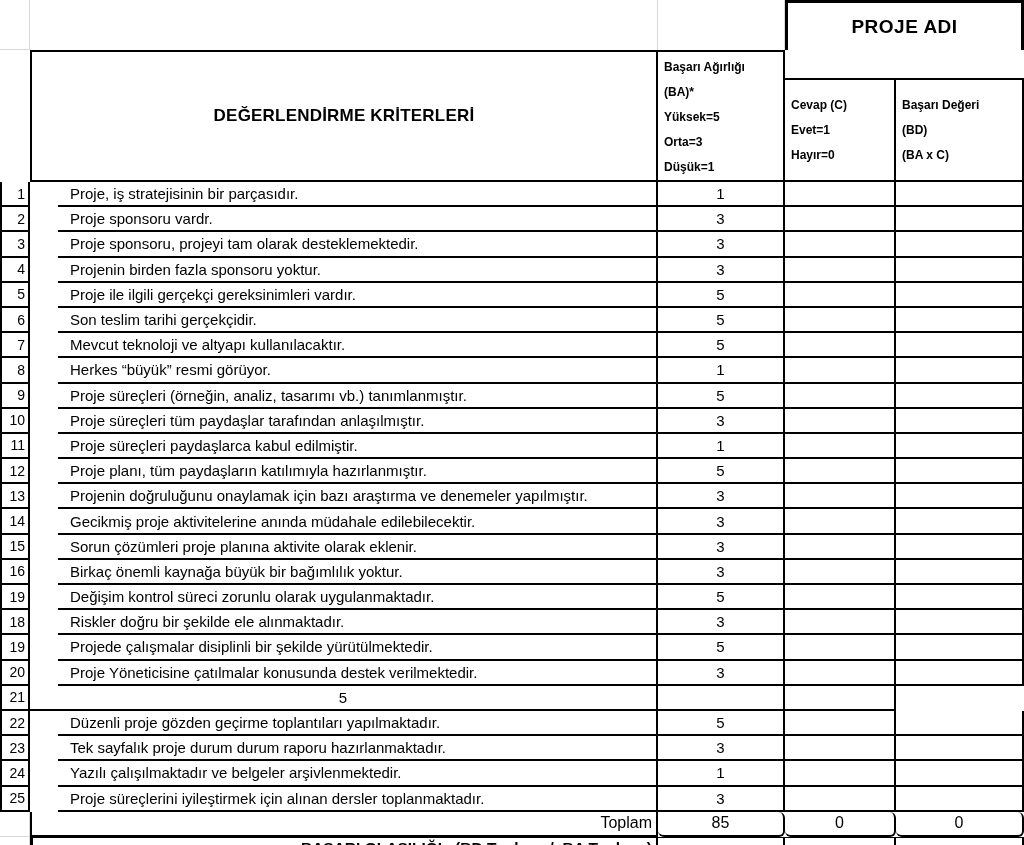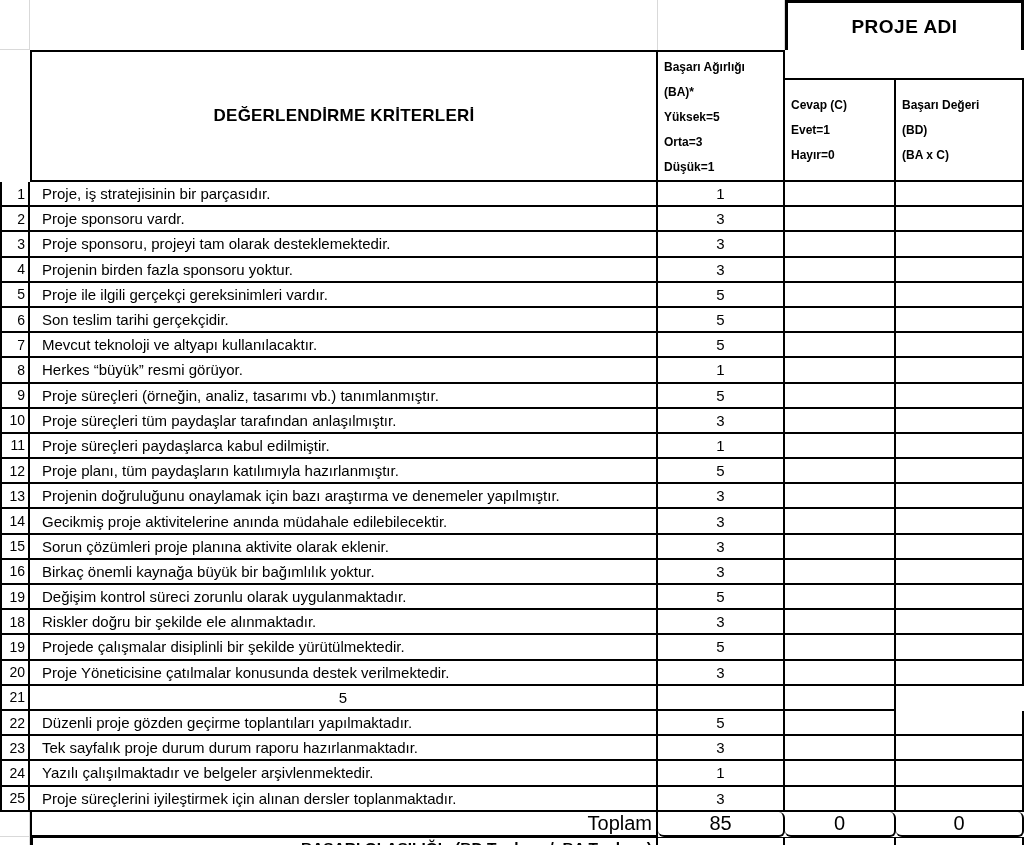--- a/index.html
+++ b/index.html
@@ -33,27 +33,27 @@
     font-weight:bold;font-size:12px;line-height:25px;white-space:pre-line;
     display:flex;flex-direction:column;padding-left:6px;
   }
   .hdr-ba{justify-content:flex-start;padding-top:3px;}
   .hdr-mid{justify-content:center;margin-top:28px;}
   
   .trow{display:grid;grid-template-columns:30px 628px 127px 111px 128px;height:25.2px;}
   .trow .cell{border-right:2px solid #000;border-bottom:2px solid #000;
     display:flex;align-items:center;font-size:15px;}
   .trow .c-num{border-left:2px solid #000;justify-content:flex-end;padding-right:3px;font-size:14px;}
-  .trow .c-crit{padding-left:12px;white-space:nowrap;}
+  .trow .c-crit{padding-left:12px;white-space:nowrap;margin-left:28px;}
   .trow .c-ba{justify-content:center;}
   
   .total-row{height:25px;}
   .total-nr{border-right:1px solid #d9d9d9;border-bottom:1px solid #d9d9d9;}
   .total-cell{border-right:2px solid #000;border-bottom:2px solid #000;
-    display:flex;align-items:center;font-size:20px;}
+    display:flex;align-items:center;font-size:16px;}
   .total-label{border-left:2px solid #000;justify-content:flex-end;padding-right:4px;}
   .total-val{justify-content:center;border-radius:6px;}
   
   .footer-row{height:25px;}
   .footer-nr{border-right:1px solid #d9d9d9;}
   .footer-cell{border-right:2px solid #000;border-bottom:3px solid #000;border-top:1px solid #000;
     display:flex;align-items:center;}
   .footer-label{border-left:3px solid #000;justify-content:flex-end;padding-right:4px;
     font-weight:bold;font-size:15.5px;white-space:pre;}
 </style>

